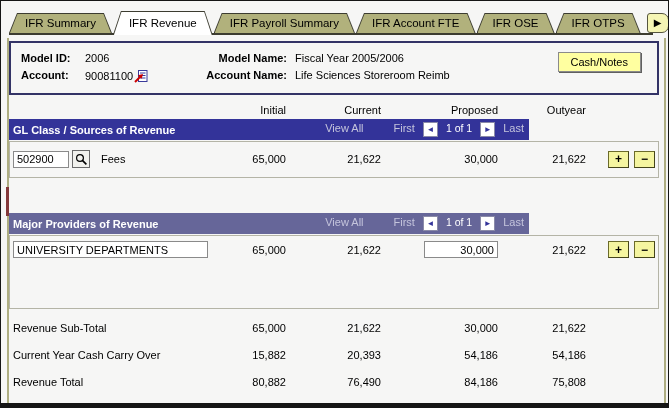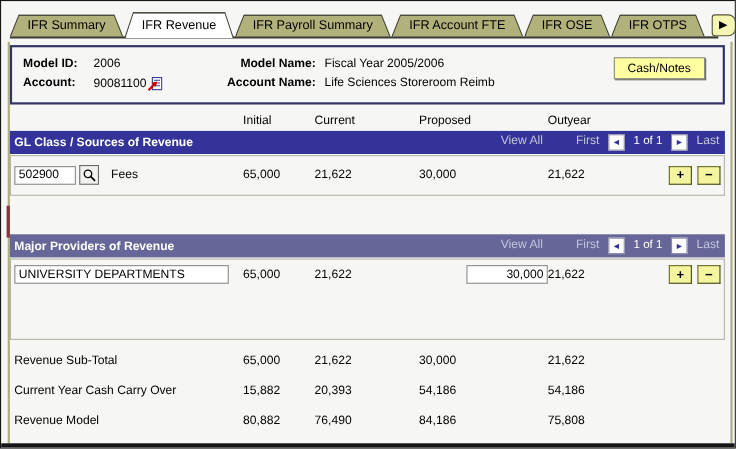--- a/index.html
+++ b/index.html
@@ -32,25 +32,25 @@
   .idbox{position:absolute;left:8px;top:40px;width:650px;height:54px;box-sizing:border-box;
     border:2px solid #333366;background:#f6f6f5;}
   .idgrid{display:grid;grid-template-columns:64px 112px 98px auto;padding:9px 0 0 10px;row-gap:5px;}
   .idgrid .lbl{font-weight:bold;}
   .idgrid .lblr{font-weight:bold;text-align:right;padding-right:8px;}
   .acct-val{display:inline-flex;align-items:center;gap:1px;}
   .btn-yellow{position:absolute;right:16px;top:9px;background:#ffffa0;border:1px solid #8a8a8a;
     box-shadow:1px 1px 0 #606060;padding:3px 12px;font-size:11px;font-family:"Liberation Sans",sans-serif;cursor:pointer;}
   
   .cols{display:grid;grid-template-columns:208px 65px 95px 117px 88px 1fr;align-items:center;}
-  .cols .num{text-align:left;}
+  .cols .num{text-align:right;}
   .colheaders{position:absolute;left:12px;top:103px;width:642px;}
   .colheaders .num{font-size:11px;}
   
-  .secbar{position:absolute;left:8px;width:650px;height:21px;box-sizing:border-box;display:flex;
+  .secbar{position:absolute;left:8px;width:520px;height:21px;box-sizing:border-box;display:flex;
     align-items:center;padding:0 5px 0 4px;color:#fff;}
   .secbar .title{flex:1;font-weight:bold;font-size:11px;}
   .bar1{top:118px;background:#333399;}
   .bar2{top:212px;background:#666699;}
   .pager{display:flex;align-items:flex-start;gap:8px;}
   .pager .dim{color:#c4c4dc;cursor:pointer;}
   .pager .pagebtn{width:13px;height:13px;background:#fff;border:1px solid #8a8aa8;display:flex;
     align-items:center;justify-content:center;font-size:8px;color:#333399;line-height:1;cursor:pointer;box-sizing:content-box;}
   .pager .pagetext{color:#fff;font-size:10.5px;}
   
@@ -241,21 +241,21 @@
     </div>
     <div class="cols">
       <span>Current Year Cash Carry Over</span>
       <span class="num">15,882</span>
       <span class="num">20,393</span>
       <span class="num">54,186</span>
       <span class="num">54,186</span>
       <span></span>
     </div>
     <div class="cols">
-      <span>Revenue Model</span>
+      <span>Revenue Total</span>
       <span class="num">80,882</span>
       <span class="num">76,490</span>
       <span class="num">84,186</span>
       <span class="num">75,808</span>
       <span></span>
     </div>
   </div>
 
   <div class="bottombar"></div>
 </div>

